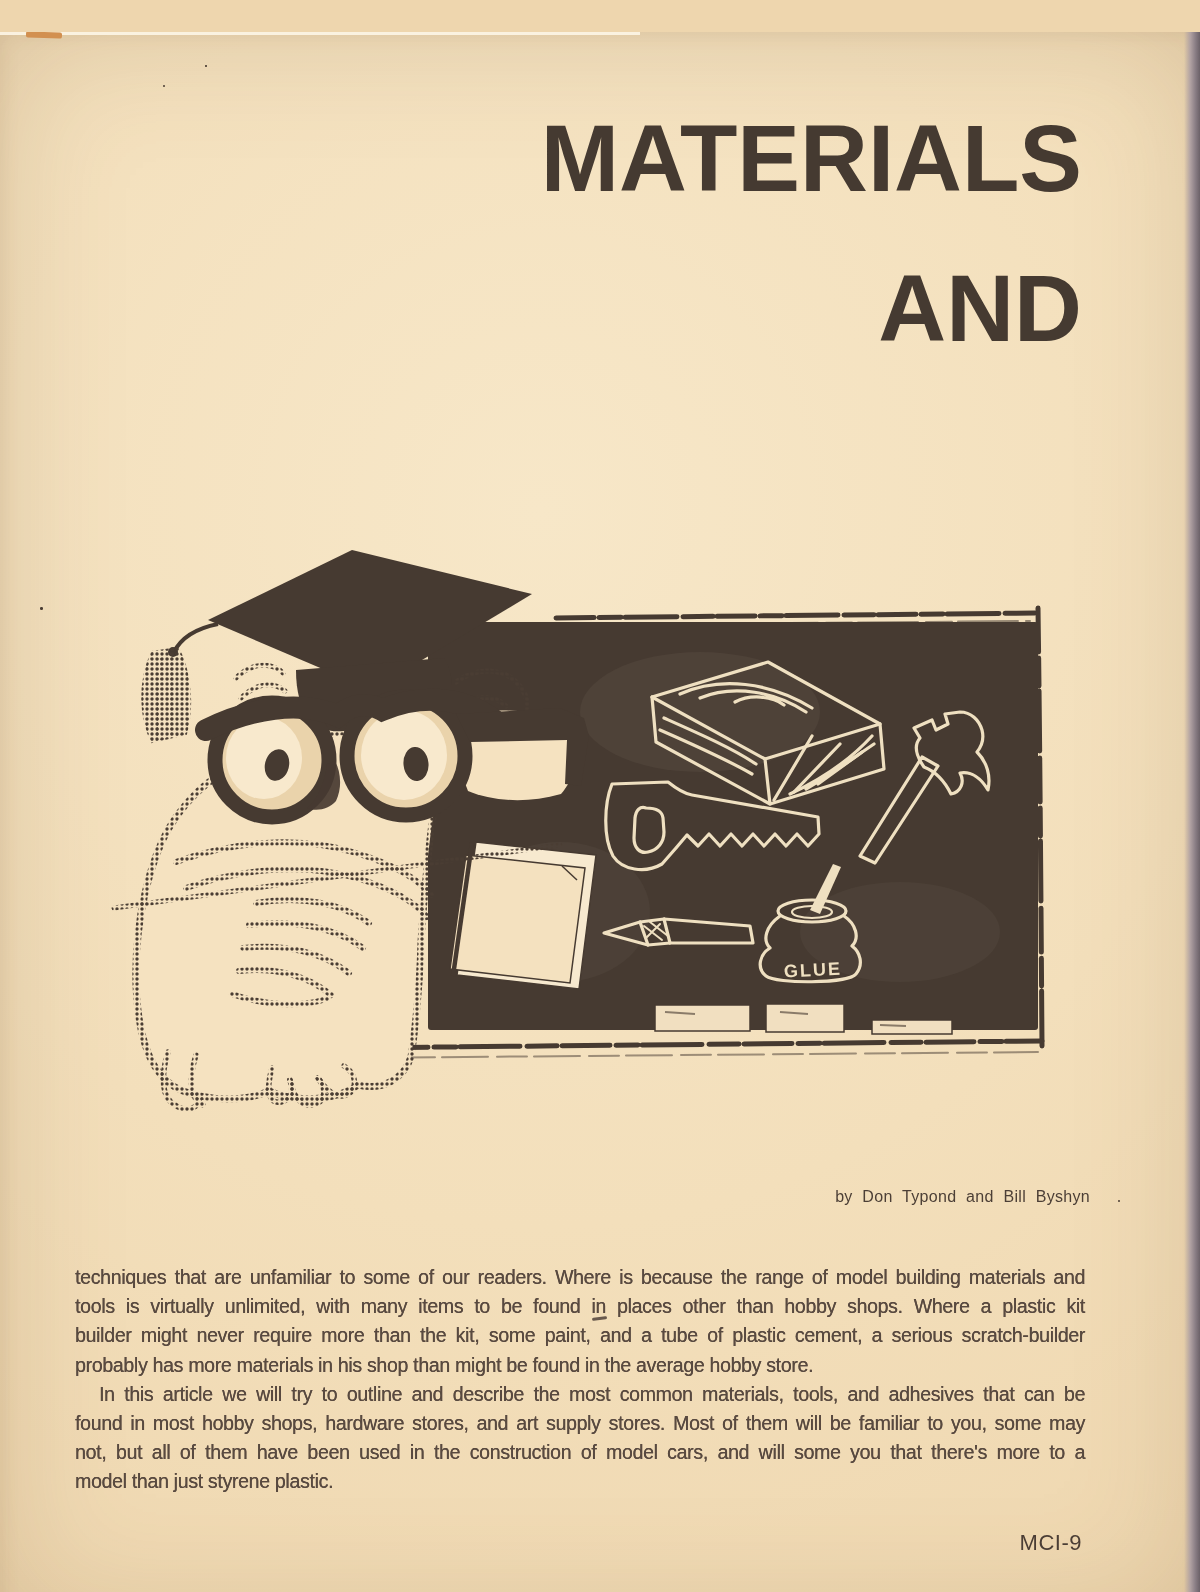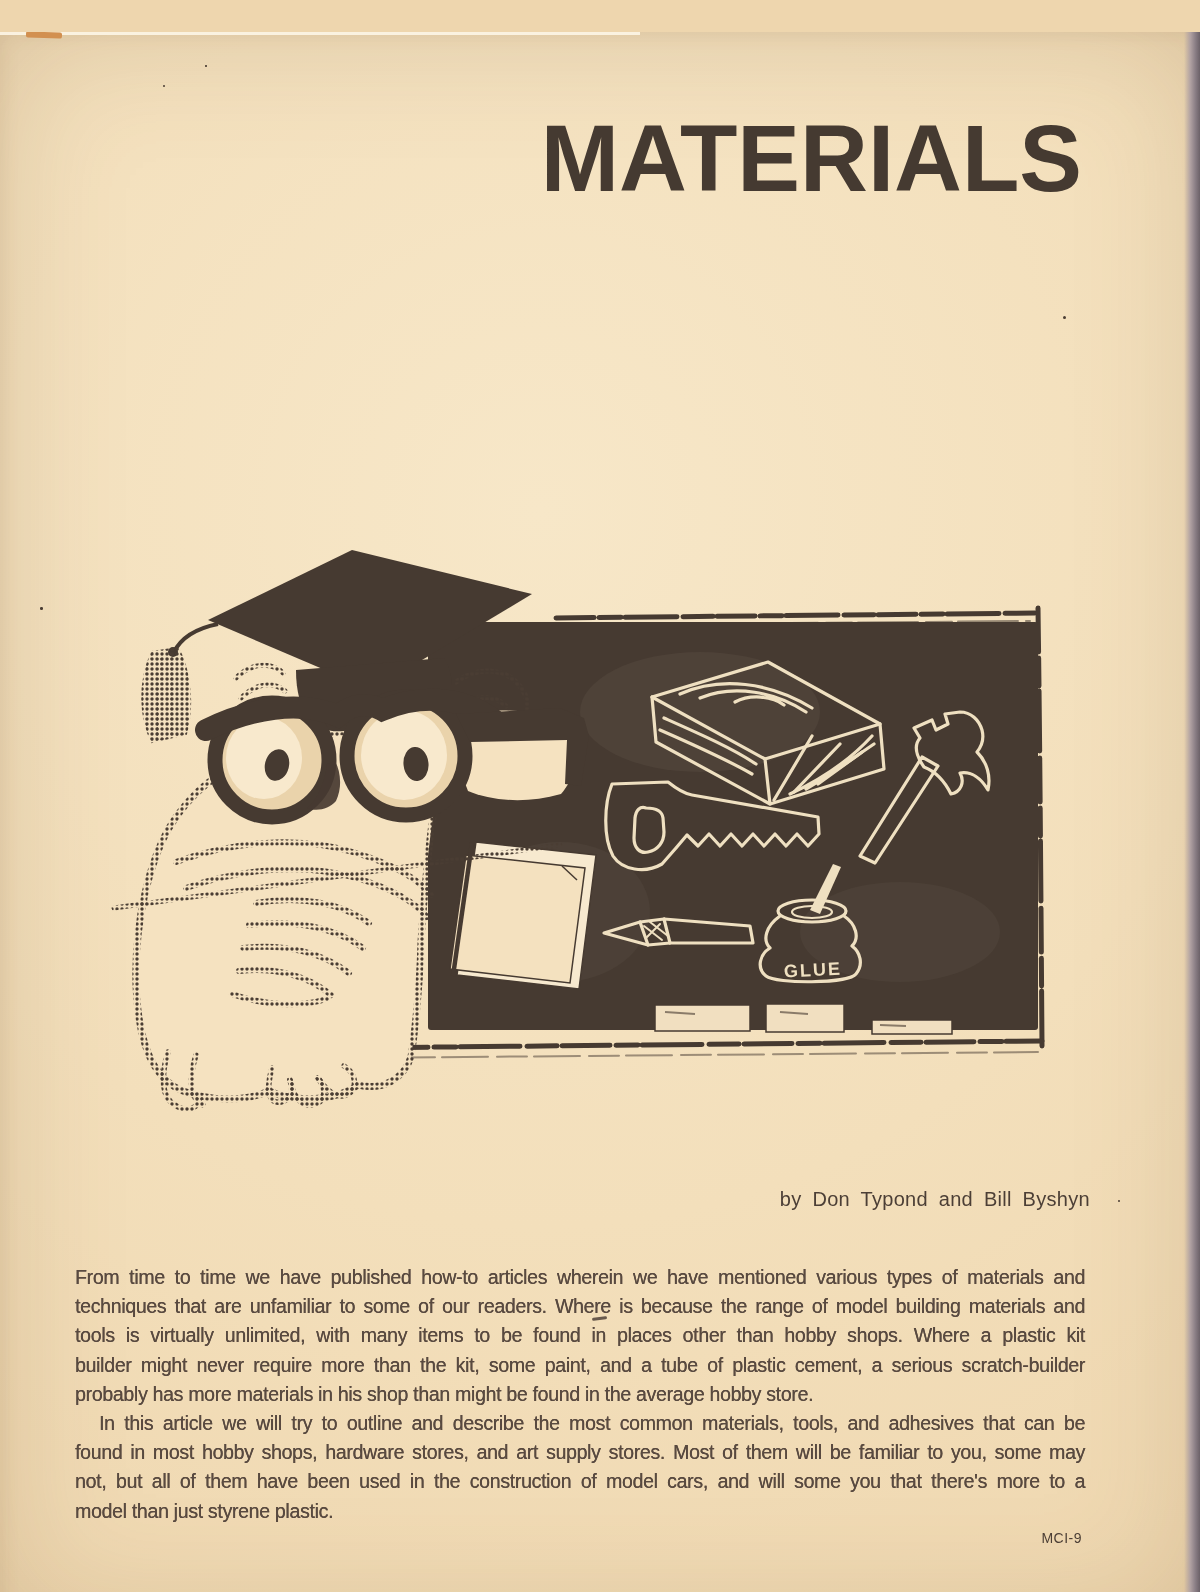--- a/index.html
+++ b/index.html
@@ -3,27 +3,27 @@
 <meta charset="utf-8">
 <style>
   html,body{margin:0;padding:0;}
   body{width:1200px;height:1592px;background:#eed6ae;font-family:"Liberation Sans",sans-serif;}
   .page{position:relative;width:1200px;height:1592px;overflow:hidden;
         background:radial-gradient(130% 100% at 45% 30%, #f7e7c8 0%, #f3dfbb 45%, #eed6ae 85%, #e9cda1 100%);
         box-shadow:inset 0 0 130px rgba(120,85,45,.20), inset 0 0 20px rgba(120,85,45,.12);margin-top:32px;}
   .title-line{position:absolute;right:118px;font-weight:700;font-size:94px;line-height:1;
         color:#453a31;letter-spacing:0px;white-space:nowrap;}
   .t1{top:80px;} .t2{top:230px;} .t3{top:364px;}
-  .byline{position:absolute;right:110px;top:1156px;font-size:20px;color:#4c3f36;word-spacing:5px;letter-spacing:.3px;}
+  .byline{position:absolute;right:110px;top:1156px;font-size:16px;color:#4c3f36;word-spacing:5px;letter-spacing:.3px;}
   .bodytext{position:absolute;left:75px;top:1234px;width:1010px;font-size:19.5px;letter-spacing:-.3px;
         color:#594a40;text-shadow:.2px 0 0 currentColor;}
   .bline{text-align:justify;text-align-last:justify;height:29.2px;overflow:visible;white-space:normal;}
   .endline{text-align-last:left;}
   .indent{padding-left:24px;}
-  .pagecode{position:absolute;right:118px;top:1498px;font-size:14px;color:#4b3e35;letter-spacing:.5px;}
+  .pagecode{position:absolute;right:118px;top:1498px;font-size:22px;color:#4b3e35;letter-spacing:.5px;}
   .illo{position:absolute;left:0;top:480px;}
   
   .edge-right{position:absolute;top:0;right:0;width:16px;height:1592px;
         background:linear-gradient(to right, rgba(170,158,160,0) 0%, #b0a1a2 40%, #8b7f86 70%, #6b6168 100%);}
   .edge-bottom{position:absolute;left:0;bottom:0;width:1170px;height:18px;background:#161110;
         clip-path:polygon(0 22%, 52% 50%, 100% 76%, 100% 100%, 0 100%);}
   .edge-bottom-shadow{position:absolute;left:0;top:1570px;width:1170px;height:9px;
         background:linear-gradient(to bottom, rgba(70,50,35,0), rgba(60,45,35,.28));}
   .edge-top{position:absolute;left:0;top:0;width:640px;height:3px;background:rgba(253,246,231,.9);}
   .mark-orange{position:absolute;left:26px;top:0;width:36px;height:6px;background:#d29050;border-radius:2px;transform:rotate(2deg);}
@@ -34,20 +34,21 @@
   .s3{left:1063px;top:284px;width:3px;height:3px;}
   .s4{left:40px;top:575px;width:2.5px;height:2.5px;}
   .s5{left:1118px;top:1168px;width:2px;height:2px;}
 </style>
 </head>
 <body>
 
 <div class="page">
 
   <div class="title-line t1">MATERIALS</div>
+  <div class="title-line t2">AND</div>
 
   <svg class="illo" width="1200" height="640" viewBox="0 0 1200 640">
     <defs>
       <pattern id="ht" width="5" height="5" patternUnits="userSpaceOnUse">
         <circle cx="2" cy="2" r="1.7" fill="#4a3d33"></circle>
       </pattern>
     </defs>
 
     <g stroke="#463a31" fill="none" stroke-linecap="round">
       <path d="M556,106 L1036,101" stroke-width="5" stroke-dasharray="38 5 22 4 52 6 30 4"></path>
@@ -175,21 +176,20 @@
         <path d="M272,556 C264,584 272,592 281,590 C291,588 294,578 290,568"></path>
         <path d="M290,568 C294,590 306,596 316,592 C326,588 326,576 318,566"></path>
         <path d="M318,566 C330,584 342,588 351,580 C358,572 354,560 344,554"></path>
       </g>
     </g>
   </svg>
 
   <div class="byline">by Don Typond and Bill Byshyn</div>
 
   <div class="bodytext">
-    <div class="bline">From time to time we have published how-to articles wherein we have mentioned various types of materials and</div>
     <div class="bline">techniques that are unfamiliar to some of our readers. Where is because the range of model building materials and</div>
     <div class="bline">tools is virtually unlimited, with many items to be found in places other than hobby shops. Where a plastic kit</div>
     <div class="bline">builder might never require more than the kit, some paint, and a tube of plastic cement, a serious scratch-builder</div>
     <div class="bline endline">probably has more materials in his shop than might be found in the average hobby store.</div>
     <div class="bline indent">In this article we will try to outline and describe the most common materials, tools, and adhesives that can be</div>
     <div class="bline">found in most hobby shops, hardware stores, and art supply stores. Most of them will be familiar to you, some may</div>
     <div class="bline">not, but all of them have been used in the construction of model cars, and will some you that there's more to a</div>
     <div class="bline endline">model than just styrene plastic.</div>
   </div>
 

